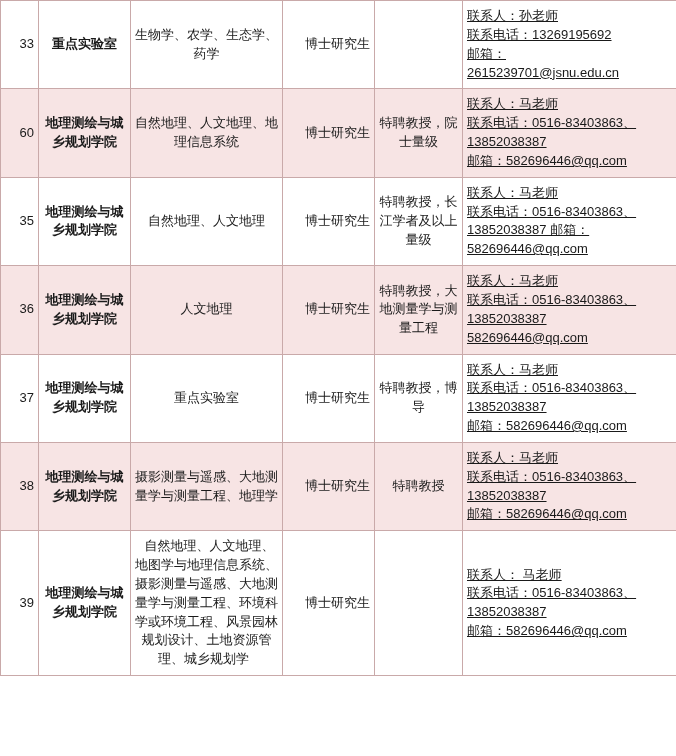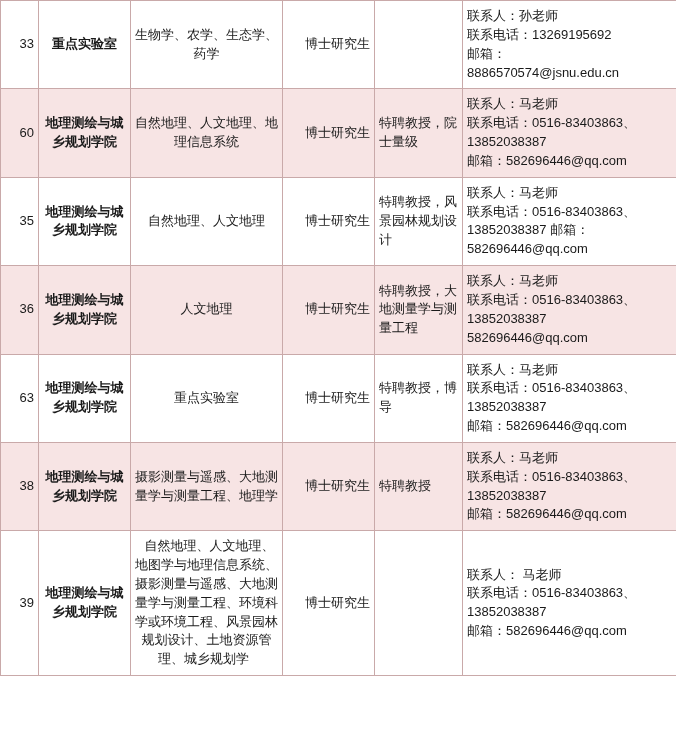--- a/index.html
+++ b/index.html
@@ -30,22 +30,22 @@
   col.c-unit    { width: 92px; }
   col.c-major   { width: 152px; }
   col.c-degree  { width: 92px; }
   col.c-title   { width: 88px; }
   col.c-contact { width: 214px; }
 
   td.no      { text-align: right; font-size: 14px; }
   td.unit    { text-align: center; font-weight: bold; }
   td.major   { text-align: center; }
   td.degree  { text-align: right; }
-  td.title   { text-align: left; margin-top: 6px; }
-  td.contact { text-align: left; padding-left: 8px; }
+  td.title   { text-align: center; margin-top: 6px; }
+  td.contact { text-align: left; padding-left: 8px; text-decoration: underline; }
 
   tr.shade td { background: #f7e4e4; }
   tr.plain td { background: #ffffff; }
 
   .contact-line { display: block; }
   .major-block { text-align: center; }
   td.major.justify .major-block {
     text-align: justify;
     text-align-last: center;
     padding: 0 6px;
@@ -67,61 +67,61 @@
       <tr class="plain">
         <td class="no">33</td>
         <td class="unit">重点实验室</td>
         <td class="major"><span class="major-block">生物学、农学、生态学、药学</span></td>
         <td class="degree">博士研究生</td>
         <td class="title"></td>
         <td class="contact">
           <span class="contact-line">联系人：孙老师</span>
           <span class="contact-line">联系电话：13269195692</span>
           <span class="contact-line">邮箱：</span>
-          <span class="contact-line">8886570574@jsnu.edu.cn</span>
+          <span class="contact-line">2615239701@jsnu.edu.cn</span>
         </td>
       </tr>
       <tr class="shade">
         <td class="no">60</td>
         <td class="unit">地理测绘与城乡规划学院</td>
         <td class="major"><span class="major-block">自然地理、人文地理、地理信息系统</span></td>
         <td class="degree">博士研究生</td>
         <td class="title">特聘教授，院士量级</td>
         <td class="contact">
           <span class="contact-line">联系人：马老师</span>
           <span class="contact-line">联系电话：0516-83403863、13852038387</span>
           <span class="contact-line">邮箱：582696446@qq.com</span>
         </td>
       </tr>
       <tr class="plain">
         <td class="no">35</td>
         <td class="unit">地理测绘与城乡规划学院</td>
         <td class="major"><span class="major-block">自然地理、人文地理</span></td>
         <td class="degree">博士研究生</td>
-        <td class="title">特聘教授，风景园林规划设计</td>
+        <td class="title">特聘教授，长江学者及以上量级</td>
         <td class="contact">
           <span class="contact-line">联系人：马老师</span>
           <span class="contact-line">联系电话：0516-83403863、13852038387 邮箱：</span>
           <span class="contact-line">582696446@qq.com</span>
         </td>
       </tr>
       <tr class="shade">
         <td class="no">36</td>
         <td class="unit">地理测绘与城乡规划学院</td>
         <td class="major"><span class="major-block">人文地理</span></td>
         <td class="degree">博士研究生</td>
         <td class="title">特聘教授，大地测量学与测量工程</td>
         <td class="contact">
           <span class="contact-line">联系人：马老师</span>
           <span class="contact-line">联系电话：0516-83403863、13852038387</span>
           <span class="contact-line">582696446@qq.com</span>
         </td>
       </tr>
       <tr class="plain">
-        <td class="no">63</td>
+        <td class="no">37</td>
         <td class="unit">地理测绘与城乡规划学院</td>
         <td class="major"><span class="major-block">重点实验室</span></td>
         <td class="degree">博士研究生</td>
         <td class="title">特聘教授，博导</td>
         <td class="contact">
           <span class="contact-line">联系人：马老师</span>
           <span class="contact-line">联系电话：0516-83403863、13852038387</span>
           <span class="contact-line">邮箱：582696446@qq.com</span>
         </td>
       </tr>

